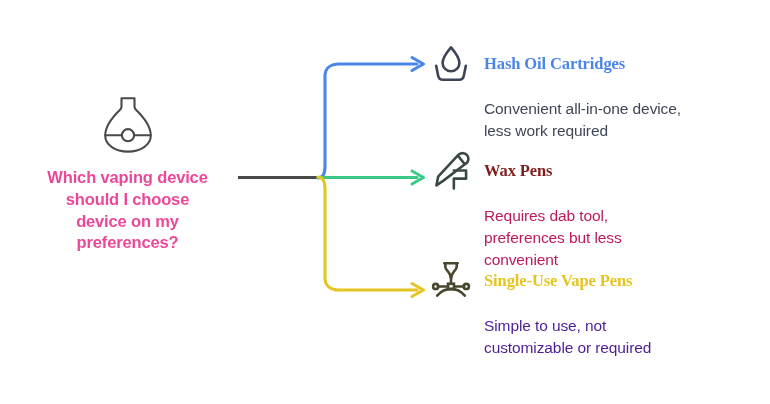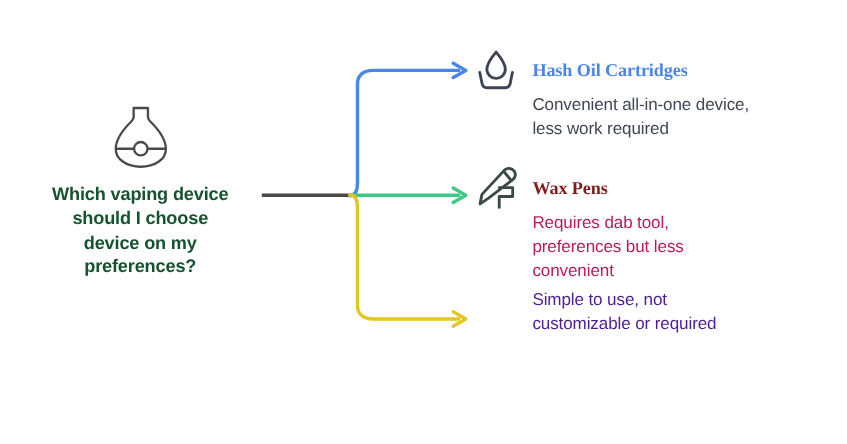--- a/index.html
+++ b/index.html
@@ -29,21 +29,21 @@
   }
   #root-icon {
     display: block;
     margin: 0 auto 14px auto;
     width: 62px;
     height: 58px;
   }
   #root-question {
     font-size: 16.5px;
     font-weight: bold;
-    color: #14532d;
+    color: #ec4899;
     line-height: 1.32;
     letter-spacing: -0.15px;
   }
 
   
   #connectors {
     position: absolute;
     left: 0;
     top: 0;
     width: 770px;
@@ -80,21 +80,21 @@
     letter-spacing: -0.1px;
     padding-left: 12px;
     padding-top: 10px;
     white-space: nowrap;
     font-family: Liberation Serif, serif;
   }
   .branch-desc {
     font-size: 15.5px;
     line-height: 1.42;
     padding-left: 54px;
-    margin-top: 1px;
+    margin-top: 14px;
     max-width: 262px;
     letter-spacing: -0.1px;
   }
 </style>
 </head>
 <body>
 
 <div id="canvas">
 
   <div id="root-node">
@@ -158,19 +158,36 @@
       <div class="branch-title" style="color:#7f1d1d">Wax Pens</div>
     </div>
     <div class="branch-desc" style="color:#be185d">
       <div>Requires dab tool,</div>
       <div>preferences but less</div>
       <div>convenient</div>
     </div>
   </div>
 
   <div class="branch" id="branch-2">
+    <div class="branch-head">
+      <div class="branch-icon">
+        <svg viewBox="0 0 34 34" fill="none">
+          <path d="M12.4 2.6 V5.4 C12.4 7.3 13.6 8.2 14.8 9.6 C16 11 16.8 12.4 16.8 14.4" stroke="#4a472f" stroke-width="2.1" stroke-linecap="round"></path>
+          <path d="M21.6 2.6 V5.4 C21.6 7.3 20.4 8.2 19.2 9.6 C18 11 17.2 12.4 17.2 14.4" stroke="#4a472f" stroke-width="2.1" stroke-linecap="round"></path>
+          <path d="M11.6 2.6 H22.4" stroke="#4a472f" stroke-width="2.1" stroke-linecap="round"></path>
+          <path d="M17 13.4 V19.4" stroke="#4a472f" stroke-width="2.1" stroke-linecap="round"></path>
+          <rect x="14.6" y="19.2" width="4.8" height="4.4" stroke="#4a472f" stroke-width="2.1"></rect>
+          <path d="M14.4 21.4 H6.4" stroke="#4a472f" stroke-width="2.1" stroke-linecap="round"></path>
+          <path d="M19.6 21.4 H27.6" stroke="#4a472f" stroke-width="2.1" stroke-linecap="round"></path>
+          <circle cx="4.6" cy="21.4" r="2.1" stroke="#4a472f" stroke-width="2.1"></circle>
+          <circle cx="29.4" cy="21.4" r="2.1" stroke="#4a472f" stroke-width="2.1"></circle>
+          <path d="M5.8 28.8 C9.6 24.6 13 23.4 17 23.4 C21 23.4 24.4 24.6 28.2 28.8" stroke="#4a472f" stroke-width="2.1" stroke-linecap="round"></path>
+        </svg>
+      </div>
+      <div class="branch-title" style="color:#e5c520">Single-Use Vape Pens</div>
+    </div>
     <div class="branch-desc" style="color:#4c1d95">
       <div>Simple to use, not</div>
       <div>customizable or required</div>
     </div>
   </div>
 
 </div>
 
 </body></html>

